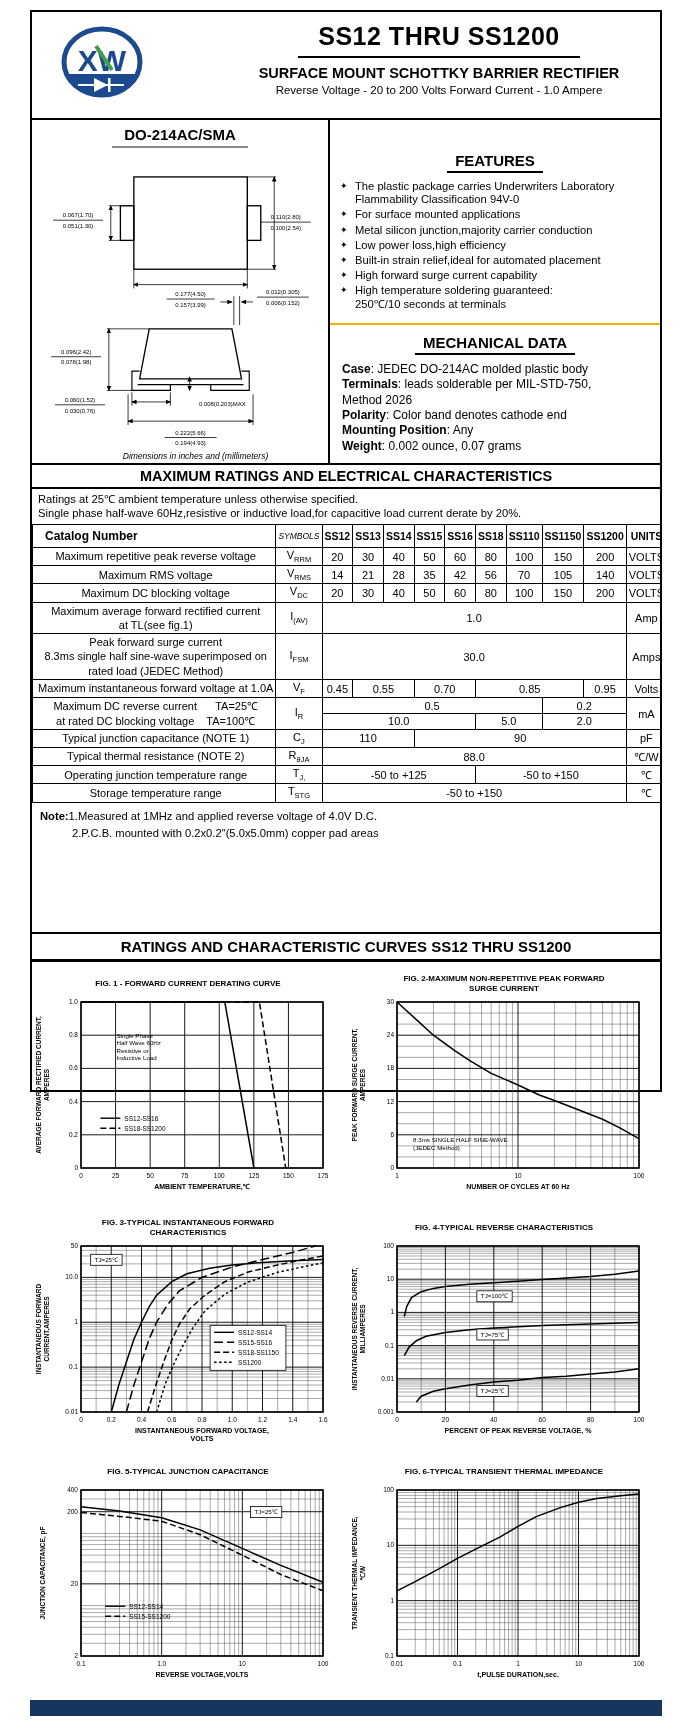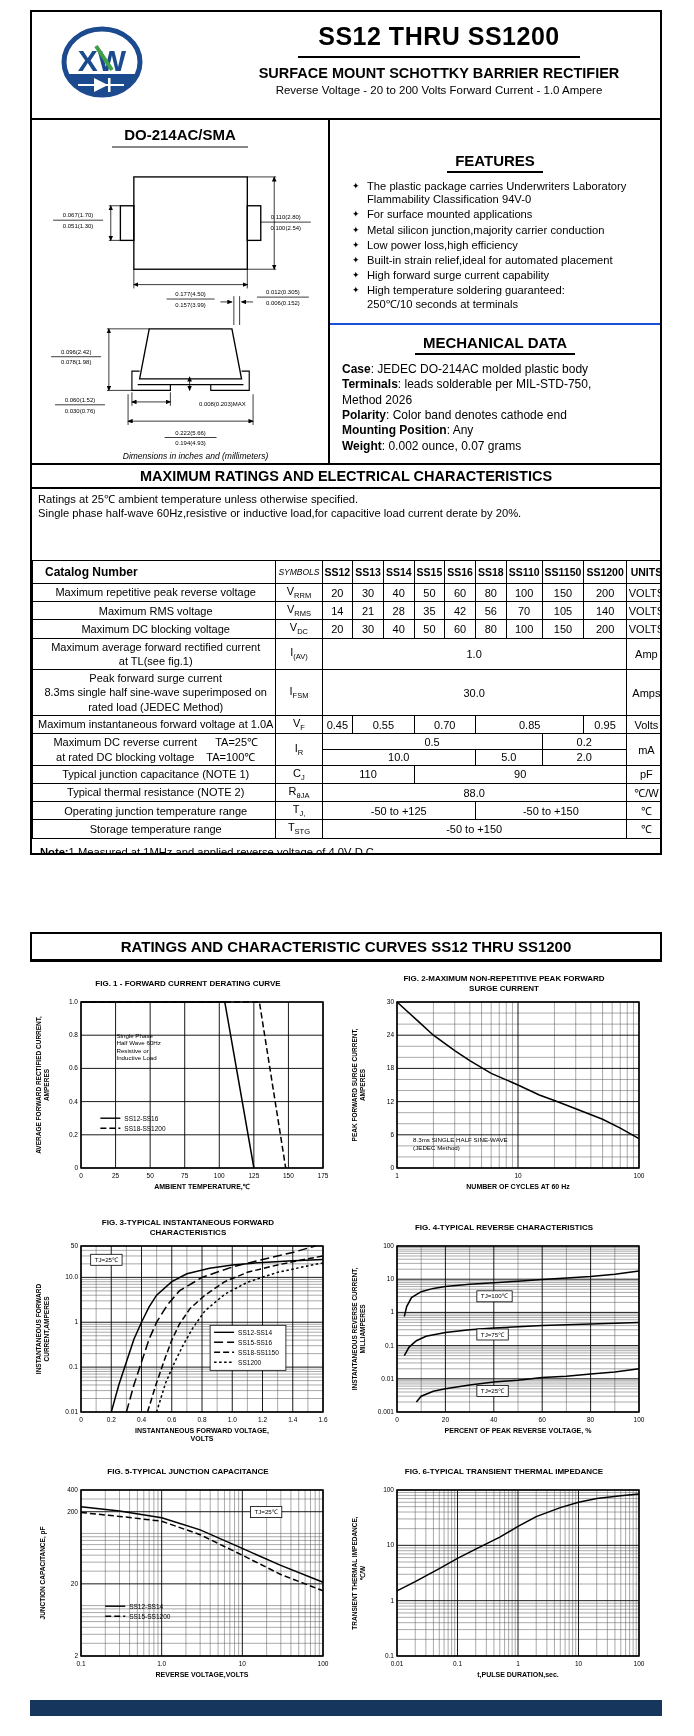--- a/index.html
+++ b/index.html
@@ -1,42 +1,42 @@
 <!DOCTYPE html>
 <html><head>
 <meta charset="utf-8">
 <style>
   html,body{margin:0;padding:0;}
   body{width:694px;height:1736px;position:relative;background:#fff;color:#000;
        font-family:"Liberation Sans",sans-serif;}
   
-  .page1{position:absolute;left:30px;top:10px;width:632px;height:845px;border:2px solid #000;overflow:hidden;box-sizing:border-box;}
+  .page1{position:absolute;left:30px;top:10px;width:632px;height:1082px;border:2px solid #000;overflow:hidden;box-sizing:border-box;}
   .hdr{position:relative;height:106px;border-bottom:2px solid #000;}
   .logo{position:absolute;left:26px;top:12px;}
   .titleblock{position:absolute;left:192px;top:6px;right:6px;text-align:center;}
   .t1{font-size:25px;font-weight:bold;display:inline-block;border-bottom:2px solid #000;padding:4px 20px 5px;letter-spacing:.5px;}
   .t2{font-size:14.5px;font-weight:bold;margin-top:7px;}
   .t3{font-size:11.5px;margin-top:3px;}
   .cols{display:flex;align-items:flex-end;}
   .dcell{width:296px;border-right:2px solid #000;padding:6px 0 2px;box-sizing:content-box;flex:none;}
   .dtitle{text-align:center;font-weight:bold;font-size:15px;}
   .dtitle span{display:inline-block;border-bottom:2px solid #888;padding:0 12px 3px;}
   .dcaption{text-align:center;font-style:italic;font-size:8.5px;margin-top:1px;margin-left:31px;}
   .rcell{flex:1;display:flex;flex-direction:column;}
-  .feat{padding:8px 22px 12px;border-bottom:2px solid #1d4ed8;}
+  .feat{padding:8px 10px 12px;border-bottom:2px solid #eab308;}
   .sechead{text-align:center;font-size:15px;margin-bottom:7px;font-weight:bold;}
   .sechead span{display:inline-block;border-bottom:2px solid #000;padding:0 8px 2px;}
   .fitem{display:flex;font-size:11.2px;line-height:1.18;margin-top:2px;}
   .fbullet{width:15px;flex:none;font-size:9px;padding-top:1px;}
   .ftext{white-space:pre-line;}
   .mech{padding:9px 12px;}
   .mitem{font-size:12px;line-height:1.28;}
   .band{border-top:2px solid #000;border-bottom:2px solid #000;text-align:center;font-weight:bold;font-size:14.5px;padding:3px 0;}
   .conds{font-size:11.2px;padding:3px 6px 4px;line-height:1.25;}
-  table.rt{border-collapse:collapse;width:100%;margin-top:36px;}
+  table.rt{border-collapse:collapse;width:100%;}
   .rt th,.rt td{border:1px solid #000;font-size:11px;text-align:center;padding:1px 2px;}
   .rt th{font-size:10.5px;height:20px;}
   .rt .h-name{width:248px;text-align:left;padding-left:12px;font-size:12px;}
   .rt .h-sym{width:48px;font-style:italic;font-size:8.5px;font-weight:normal;}
   .rt .h-unit{width:46px;}
   .rt .tname{text-align:center;padding-left:5px;white-space:pre;line-height:1.3;}
   .rt .tsym{font-size:11px;}
   .rt .tsym sub{font-size:7.5px;}
   .notes{padding:5px 8px;font-size:11.2px;line-height:1.55;}
   .notes .n2{padding-left:32px;}

